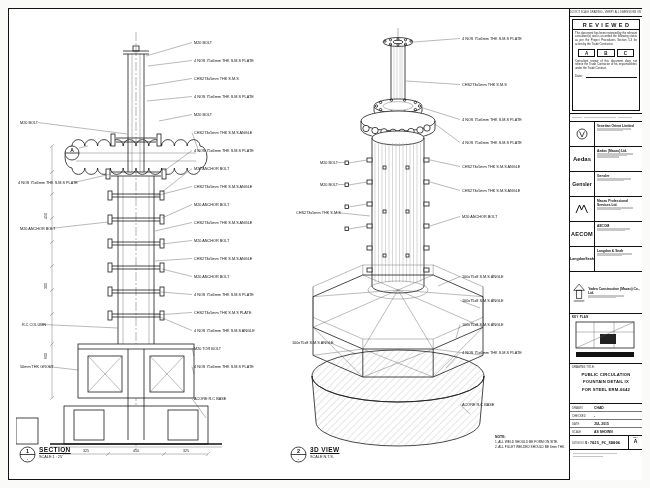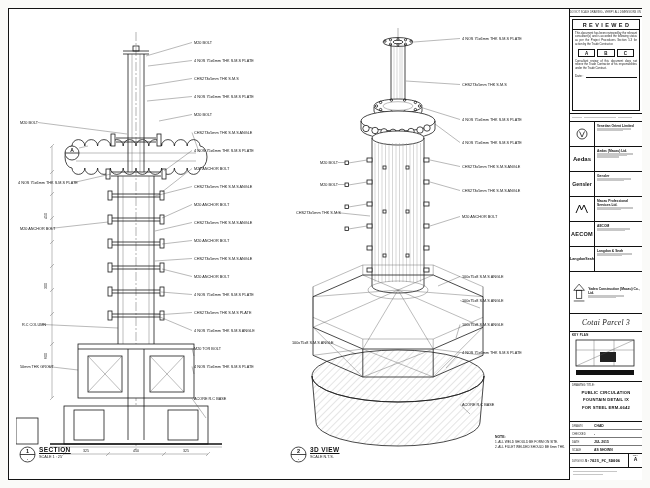--- a/index.html
+++ b/index.html
@@ -524,21 +524,20 @@
         <rect class="s" x="5" y="8" width="6" height="9"></rect>
         <line class="s" x1="2" y1="20" x2="14" y2="20"></line>
       </svg>
       <div>
         <div class="cname">Yadea Construction (Macau) Co., Ltd.</div>
         <div class="mb" style="width:36px"></div>
         <div class="mb" style="width:28px"></div>
       </div>
     </div>
 
-    <div class="project">Cotai Parcel 3</div>
 
     <div class="keyplan">
       <div class="kpLabel">KEY PLAN</div>
       <svg width="64" height="42" viewBox="0 0 64 42" style="position:absolute;left:4px;top:6px">
         <rect class="s" x="2" y="2" width="58" height="26"></rect>
         <line class="t" x1="2" y1="12" x2="60" y2="12"></line>
         <line class="t" x1="20" y1="2" x2="20" y2="28"></line>
         <line class="t" x1="40" y1="2" x2="40" y2="28"></line>
         <rect x="26" y="14" width="16" height="10" fill="#222"></rect>
         <line class="t" x1="2" y1="28" x2="60" y2="2"></line>

